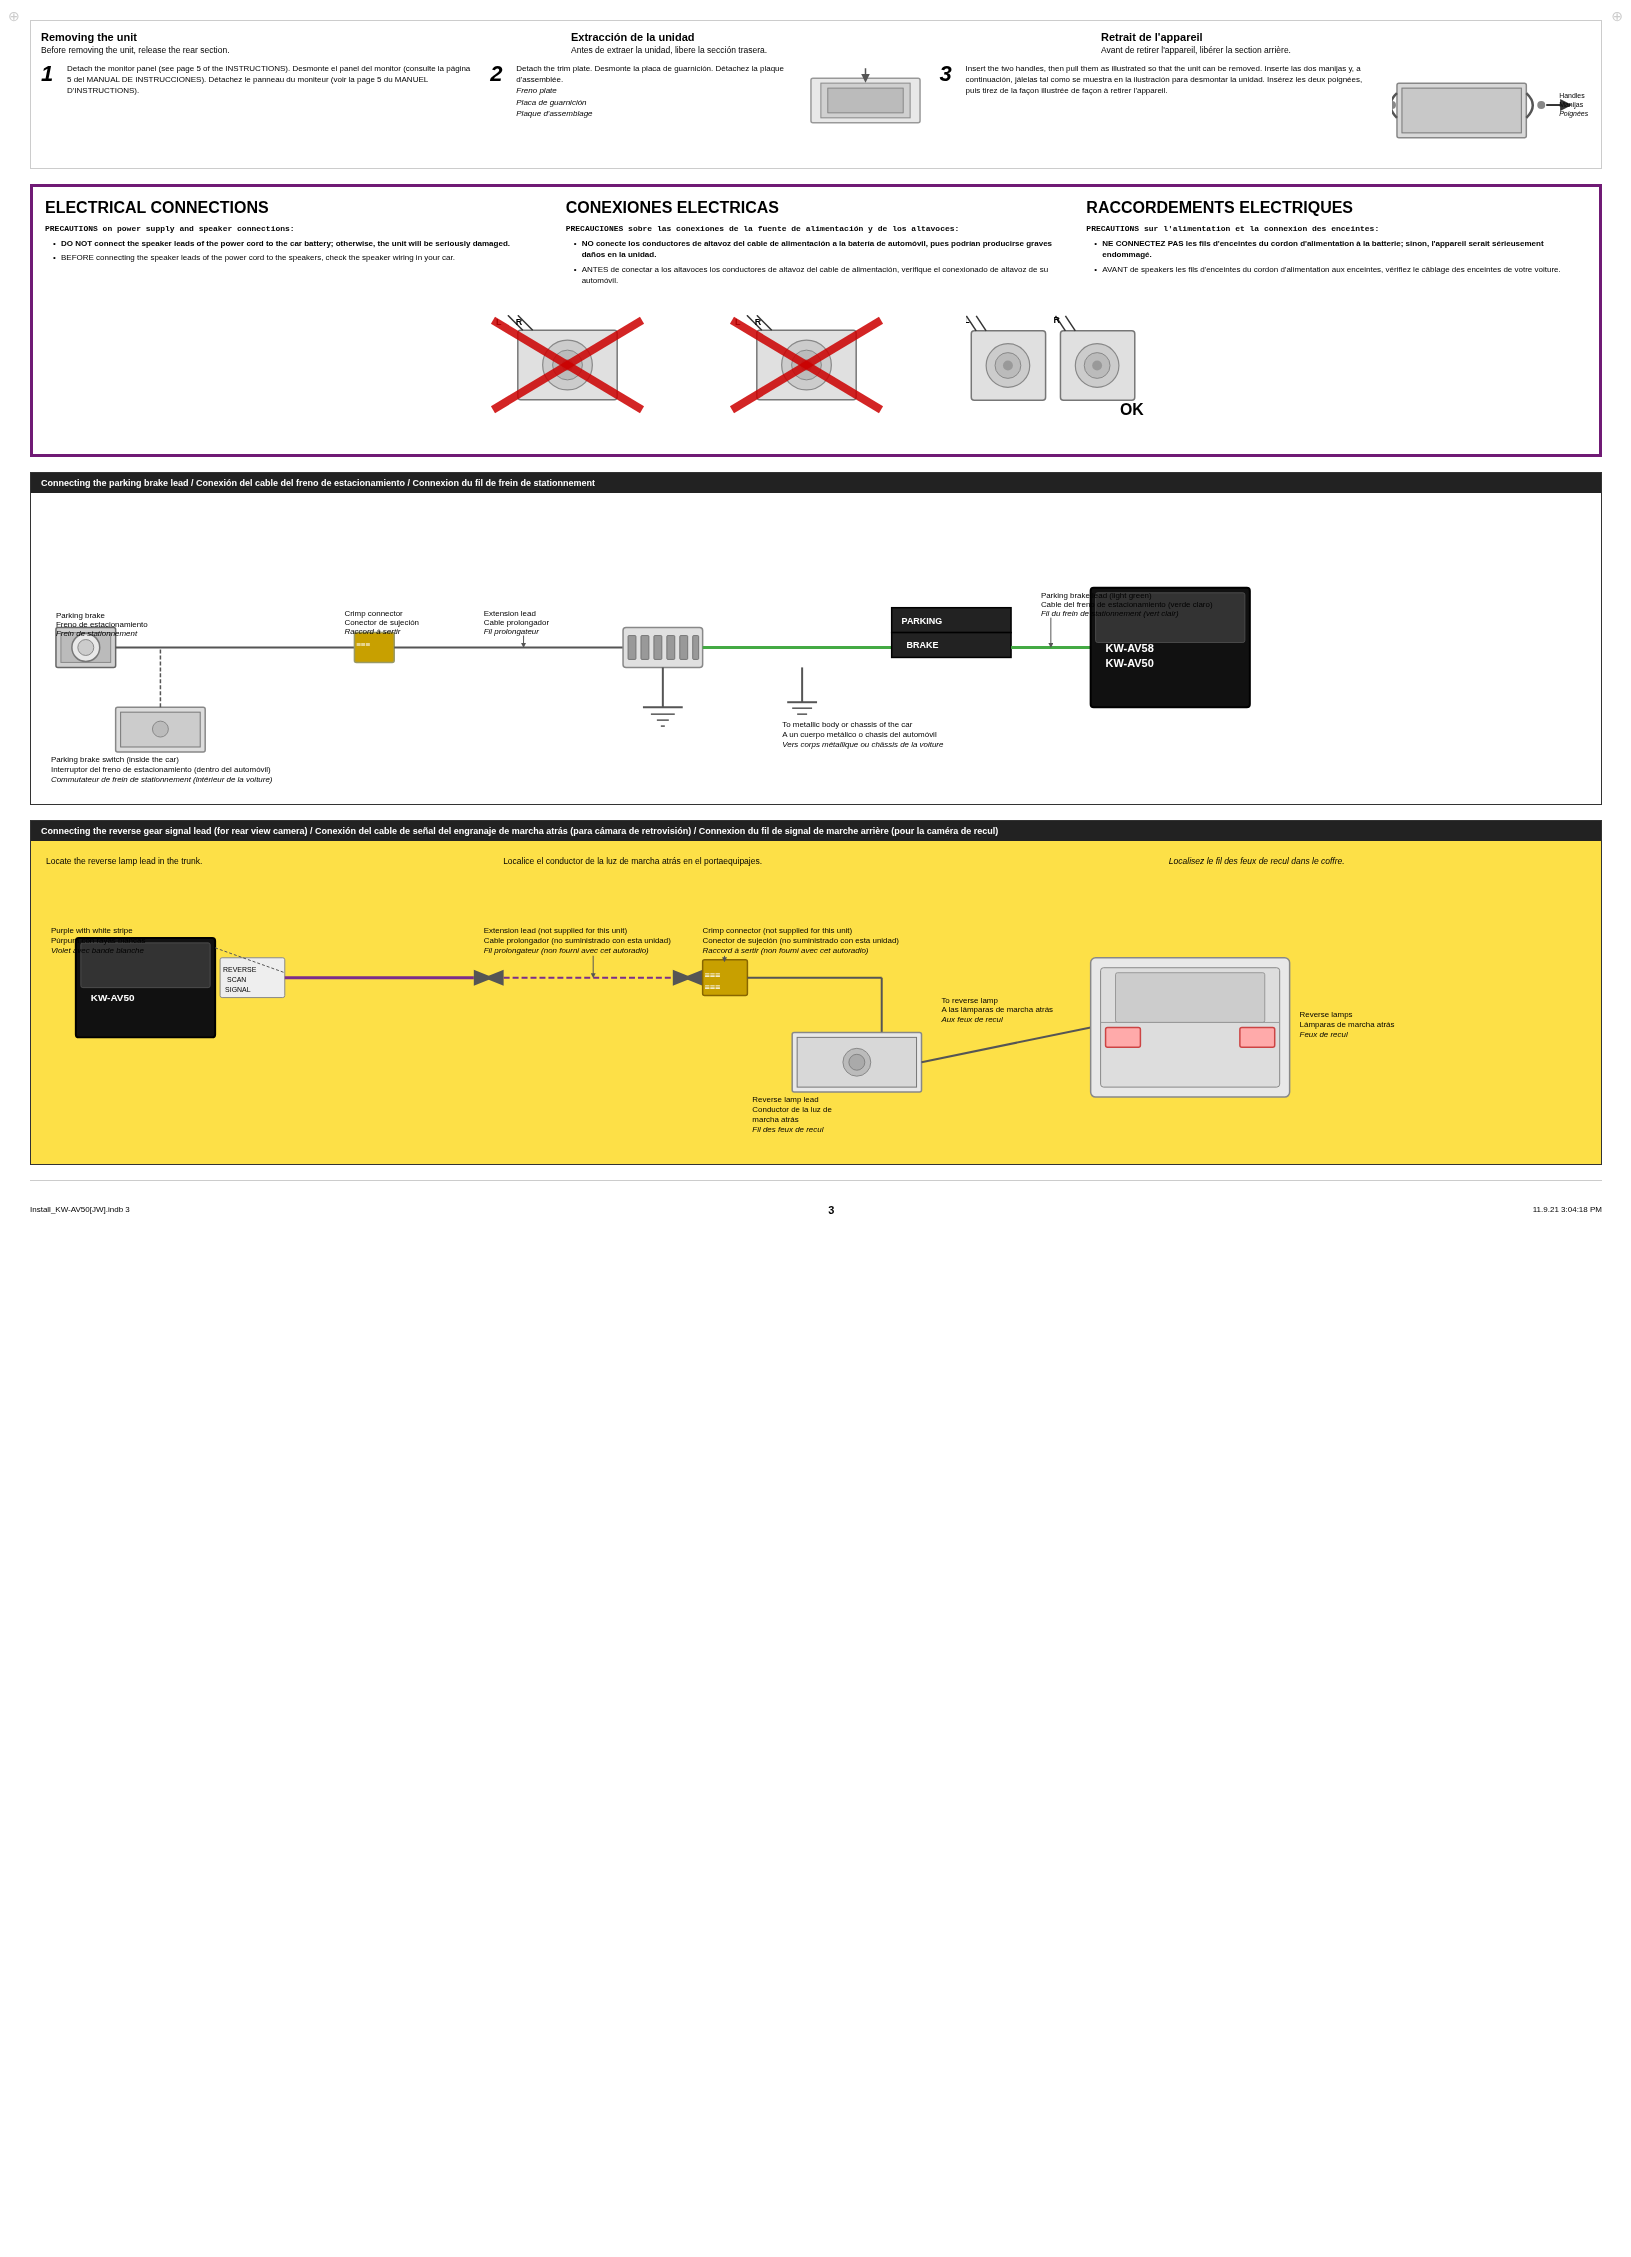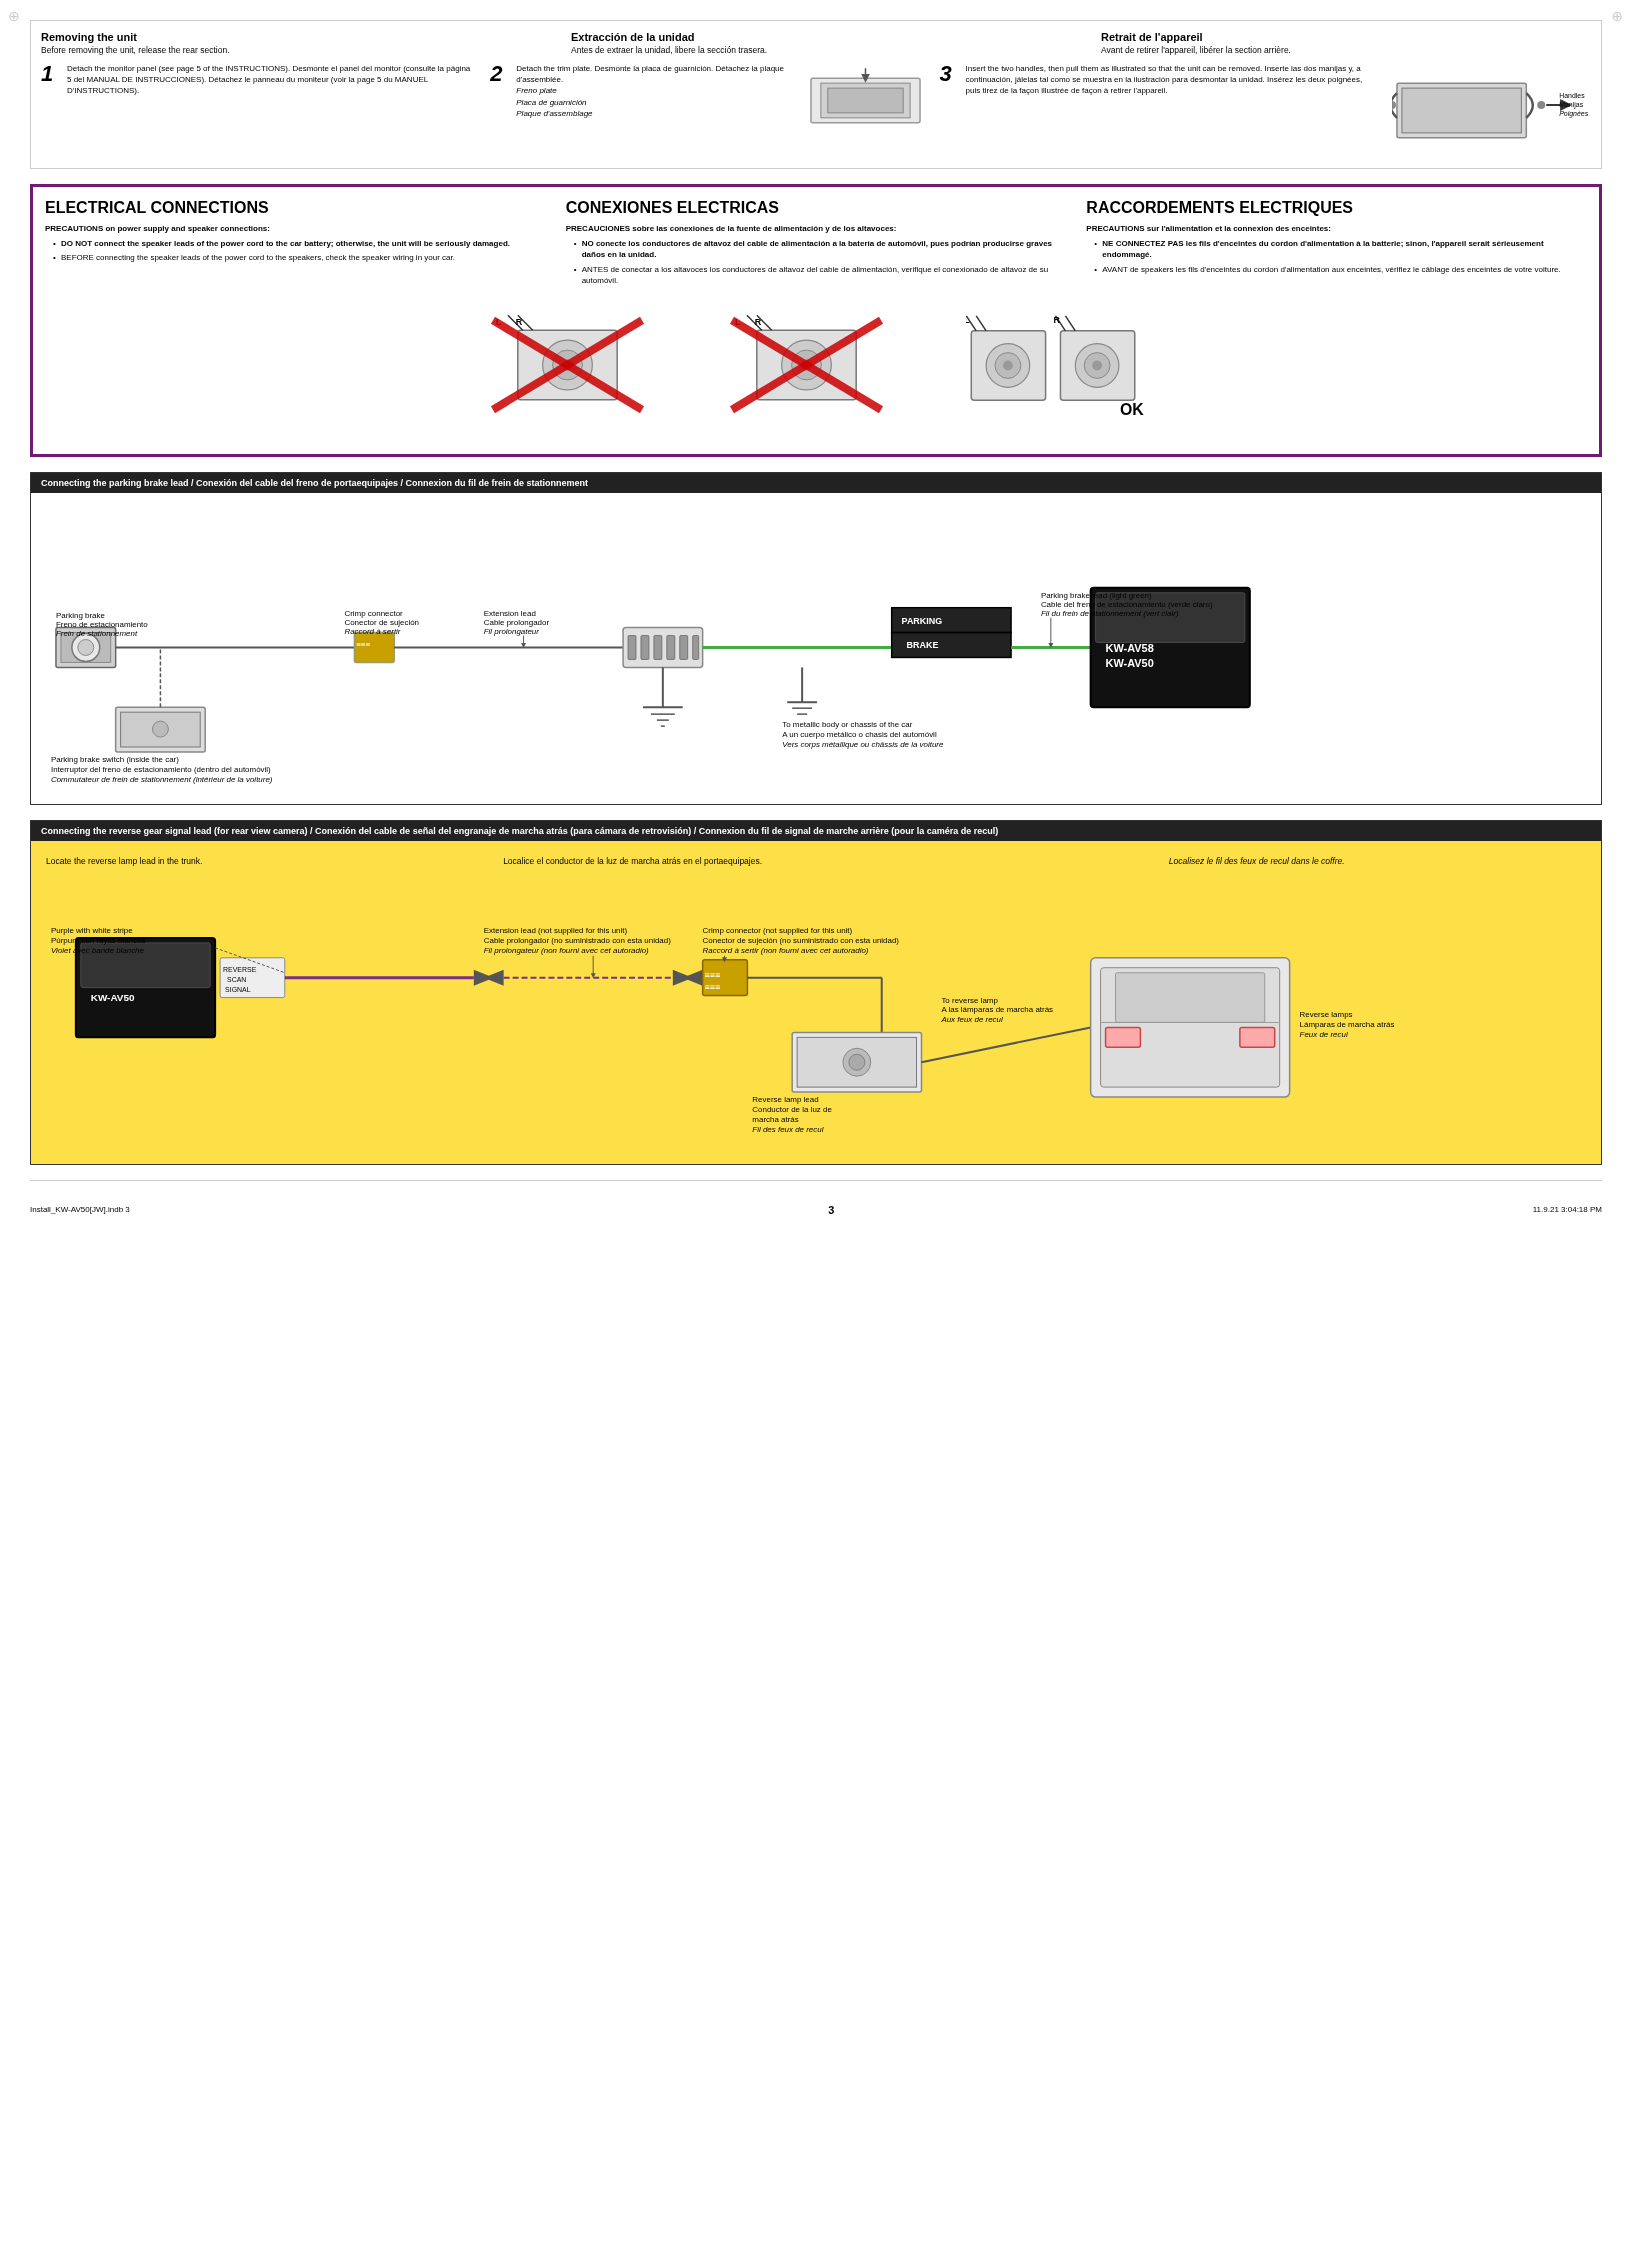--- a/index.html
+++ b/index.html
@@ -76,20 +76,21 @@
     .electrical-col h2 {
       font-size: 16px;
       font-weight: bold;
       text-transform: uppercase;
       margin-bottom: 6px;
     }
     .electrical-col p {
       font-size: 8px;
       line-height: 1.4;
       margin-bottom: 4px;
+      font-family: Liberation Mono, monospace;
     }
     .electrical-col p strong {
       font-weight: bold;
     }
     .bullet-list {
       list-style: none;
       padding-left: 8px;
     }
     .bullet-list li {
       font-size: 8px;
@@ -343,21 +344,21 @@
         <text x="88" y="12" font-size="9" font-weight="bold" fill="#000">R</text>
 
         <text x="155" y="105" font-size="16" font-weight="bold" fill="#000">OK</text>
       </svg>
     </div>
   </div>
 </div>
 
 <div class="parking-section">
   <div class="parking-section-header">
-    <span>Connecting the parking brake lead / Conexión del cable del freno de portaequipajes / Connexion du fil de frein de stationnement</span>
+    <span>Connecting the parking brake lead / Conexión del cable del freno de estacionamiento / Connexion du fil de frein de stationnement</span>
   </div>
   <div class="parking-diagram-area">
     <svg width="1562" height="279" viewBox="0 0 1570 280">
 
       <rect x="10" y="120" width="60" height="40" fill="#d0d0d0" stroke="#666" stroke-width="1.5" rx="2"></rect>
       <rect x="15" y="125" width="50" height="30" fill="#bbb" stroke="#888" stroke-width="1"></rect>
 
       <circle cx="40" cy="140" r="14" fill="#e8e8e8" stroke="#777" stroke-width="1.5"></circle>
       <circle cx="40" cy="140" r="8" fill="#ccc" stroke="#888" stroke-width="1"></circle>
 

